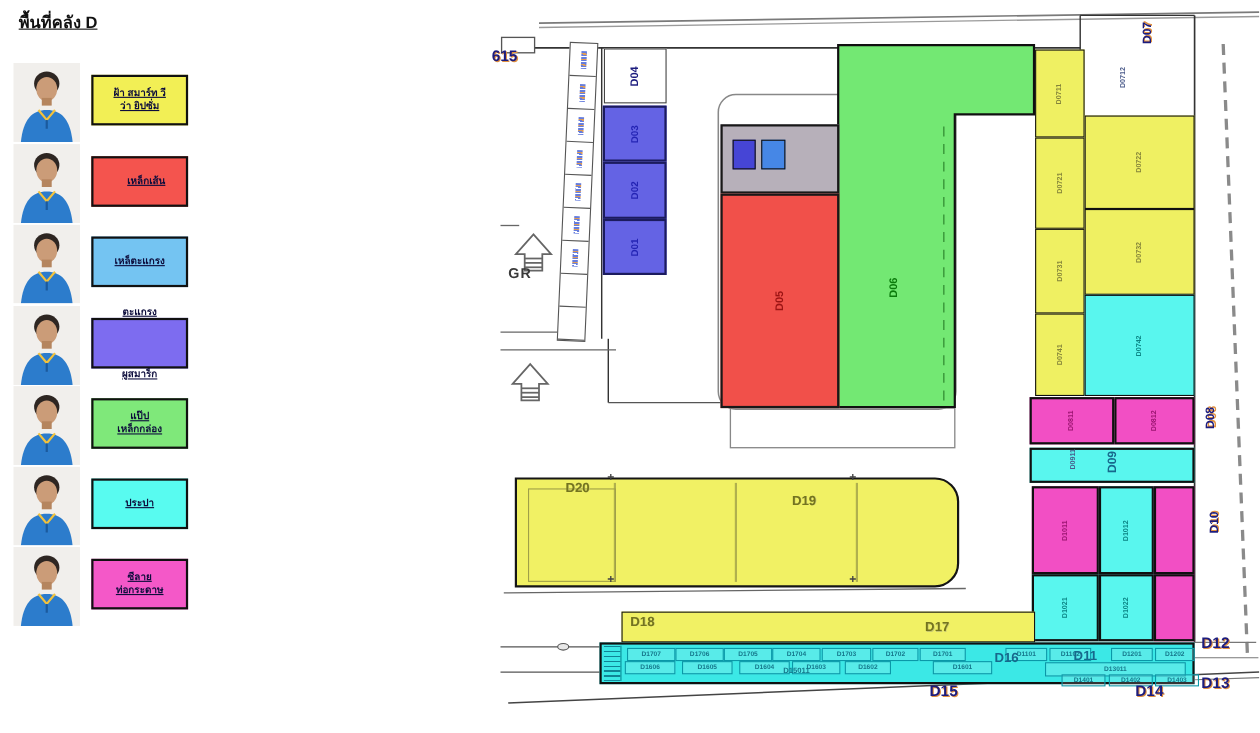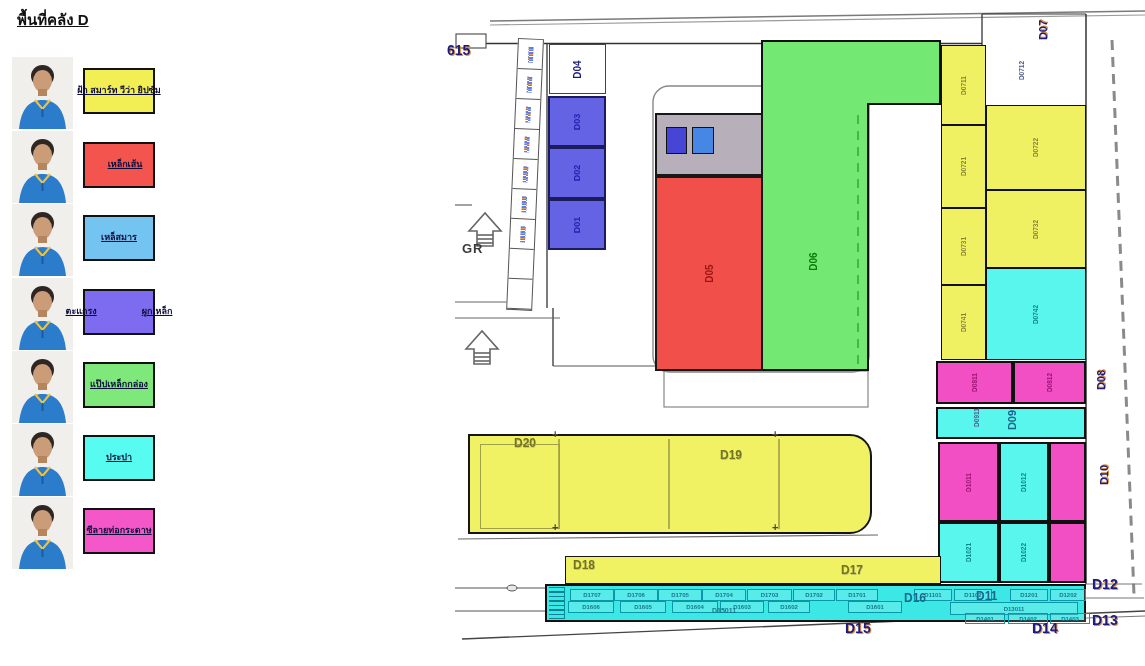--- a/index.html
+++ b/index.html
@@ -2,22 +2,22 @@
 <html><head>
 <meta charset="utf-8">
 <style>
   html,body{margin:0;padding:0;background:#fff;}
   body{width:1145px;height:666px;position:relative;overflow:hidden;
        font-family:"Liberation Sans", sans-serif;}
   .canvas{position:absolute;inset:0;}
   .title{position:absolute;left:17px;top:8px;margin:0;font-size:15px;font-weight:bold;
          color:#111;text-decoration:underline;}
   .photo{position:absolute;width:61px;height:72px;overflow:hidden;}
-  .lbox{position:absolute;width:72px;height:46px;border:2px solid #111;box-sizing:border-box;
-        display:flex;flex-direction:row;align-items:center;justify-content:center;
+  .lbox{position:absolute;width:88px;height:46px;border:2px solid #111;box-sizing:border-box;
+        display:flex;flex-direction:column;align-items:center;justify-content:center;
         text-align:center;font-size:9px;font-weight:bold;color:#0d0d3c;line-height:1.3;}
   .lbox span{text-decoration:underline;white-space:nowrap;}
   
   svg.lines{position:absolute;left:0;top:0;z-index:0;}
   .zone{position:absolute;box-sizing:border-box;display:flex;align-items:center;
         justify-content:center;z-index:2;}
   .zlab{transform:rotate(-90deg);white-space:nowrap;font-weight:bold;}
   .mlab{position:absolute;z-index:5;white-space:nowrap;}
   .mlab.rot{width:60px;text-align:center;transform:rotate(-90deg);}
   .lbl-navy{color:#1c1c7e;font-weight:bold;text-shadow:1px 1px 0 #e09040;}
@@ -87,34 +87,34 @@
       <div class="photo" style="left: 12px; top: 204px;"><svg width="61" height="72" viewBox="0 0 61 72">
           <rect width="61" height="72" fill="#f1efec"></rect>
           <ellipse cx="30.5" cy="19" rx="11.5" ry="11" fill="#2e2622"></ellipse>
           <ellipse cx="30.5" cy="24" rx="9.5" ry="11" fill="#cb9c78"></ellipse>
           <rect x="26" y="32" width="9" height="7" fill="#b5855e"></rect>
           <path d="M7,72 C9,52 17,43 30.5,43 C44,43 52,52 54,72 Z" fill="#2c7ccc"></path>
           <path d="M23,43 L30.5,52 L38,43" fill="none" stroke="#f2c23c" stroke-width="2"></path>
           <path d="M30.5,52 L30.5,60" stroke="#1b5a9e" stroke-width="2"></path>
         </svg></div>
       <div class="lbox" style="left: 83px; top: 215px; background: rgb(116, 196, 242);">
-        <span>เหล็สมาร</span>
+        <span>เหล็ตะแกรง</span>
       </div>
       <div class="photo" style="left: 12px; top: 278px;"><svg width="61" height="72" viewBox="0 0 61 72">
           <rect width="61" height="72" fill="#f1efec"></rect>
           <ellipse cx="30.5" cy="19" rx="11.5" ry="11" fill="#2e2622"></ellipse>
           <ellipse cx="30.5" cy="24" rx="9.5" ry="11" fill="#cb9c78"></ellipse>
           <rect x="26" y="32" width="9" height="7" fill="#b5855e"></rect>
           <path d="M7,72 C9,52 17,43 30.5,43 C44,43 52,52 54,72 Z" fill="#2c7ccc"></path>
           <path d="M23,43 L30.5,52 L38,43" fill="none" stroke="#f2c23c" stroke-width="2"></path>
           <path d="M30.5,52 L30.5,60" stroke="#1b5a9e" stroke-width="2"></path>
         </svg></div>
       <div class="lbox" style="left: 83px; top: 289px; background: rgb(125, 108, 240); gap: 45px;">
         <span>ตะแกรง</span>
-        <span>ผูกเหล็ก</span>
+        <span>ผูสมาร็ก</span>
       </div>
       <div class="photo" style="left: 12px; top: 351px;"><svg width="61" height="72" viewBox="0 0 61 72">
           <rect width="61" height="72" fill="#f1efec"></rect>
           <ellipse cx="30.5" cy="19" rx="11.5" ry="11" fill="#2e2622"></ellipse>
           <ellipse cx="30.5" cy="24" rx="9.5" ry="11" fill="#cb9c78"></ellipse>
           <rect x="26" y="32" width="9" height="7" fill="#b5855e"></rect>
           <path d="M7,72 C9,52 17,43 30.5,43 C44,43 52,52 54,72 Z" fill="#2c7ccc"></path>
           <path d="M23,43 L30.5,52 L38,43" fill="none" stroke="#f2c23c" stroke-width="2"></path>
           <path d="M30.5,52 L30.5,60" stroke="#1b5a9e" stroke-width="2"></path>
         </svg></div>

